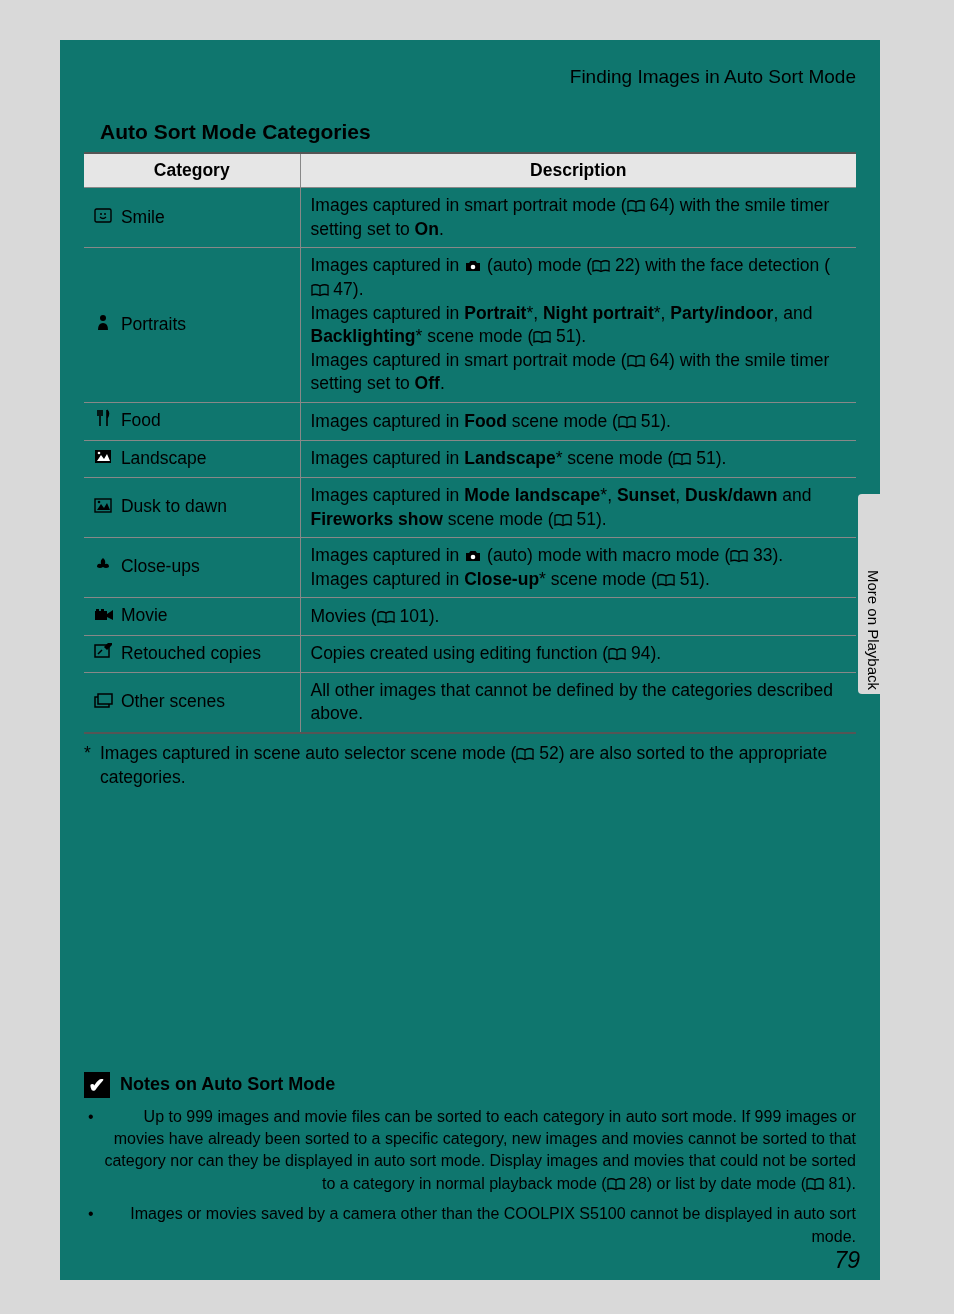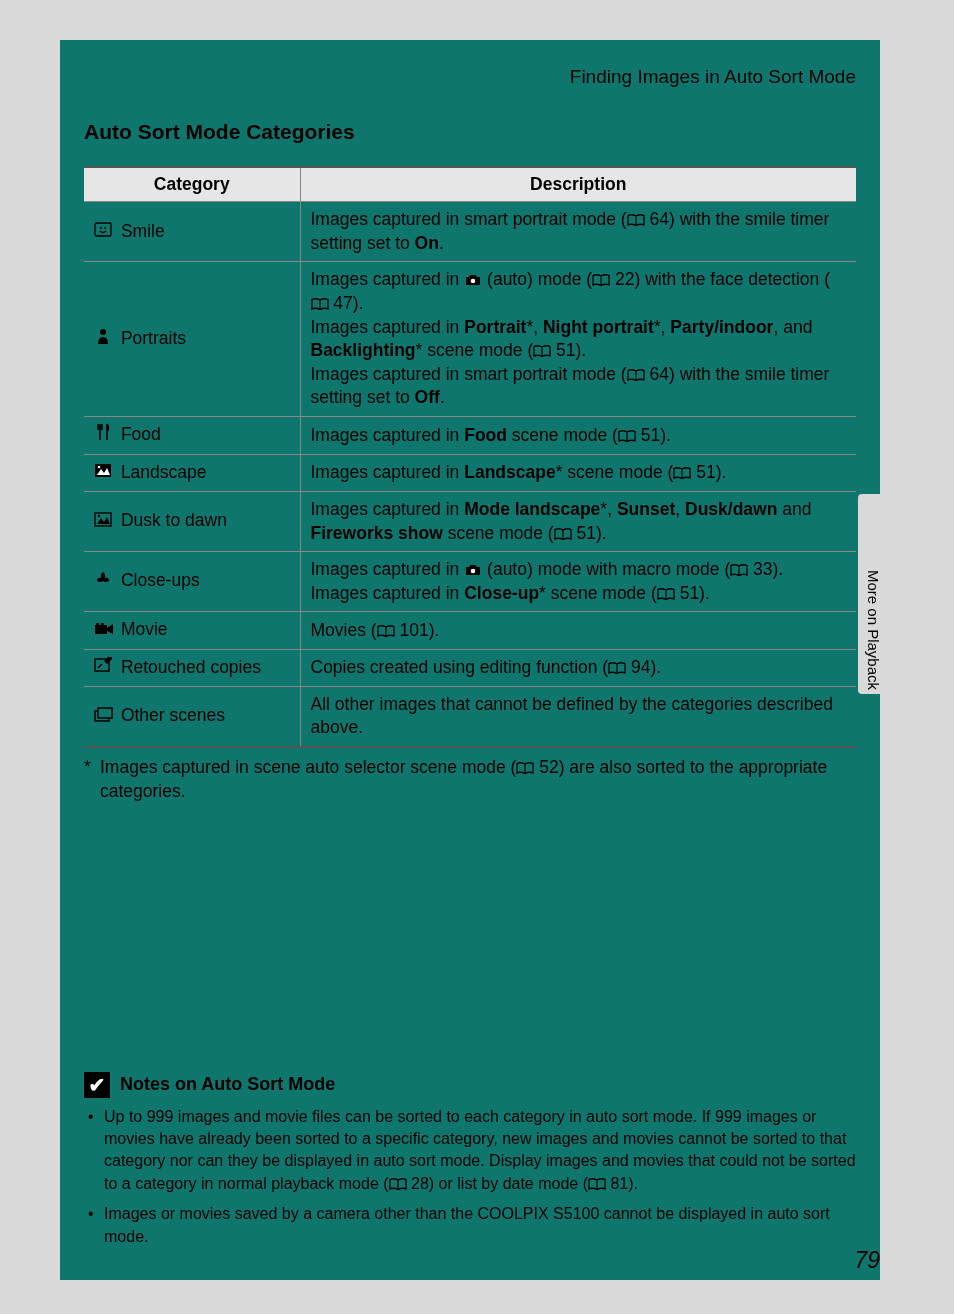--- a/index.html
+++ b/index.html
@@ -22,22 +22,22 @@
   }
   .header-title {
     text-align: right;
     font-size: 19px;
     padding-right: 24px;
     margin-bottom: 32px;
   }
   .section-heading {
     font-weight: bold;
     font-size: 21px;
-    padding-left: 24px;
-    margin-bottom: 22px;
+    padding-left: 40px;
+    margin-bottom: 8px;
   }
   table.cat {
     border-collapse: collapse;
     margin: 0 24px;
     width: calc(100% - 48px);
     font-size: 17.5px;
   }
   table.cat th {
     background: #e6e6e6;
     font-weight: bold;
@@ -101,20 +101,21 @@
     align-items: center;
     justify-content: center;
     color: #fff;
     font-weight: bold;
     font-size: 20px;
   }
   ul.notes {
     list-style: none;
     font-size: 16px;
     line-height: 1.4;
+    text-align: right;
   }
   ul.notes li {
     position: relative;
     padding-left: 20px;
     margin-bottom: 8px;
   }
   ul.notes li::before {
     content: "•";
     position: absolute;
     left: 4px;
@@ -131,21 +132,21 @@
   }
   .side-label {
     position: absolute;
     right: -2px;
     top: 530px;
     writing-mode: vertical-rl;
     font-size: 15px;
   }
   .page-num {
     position: absolute;
-    right: 0;
+    right: 20px;
     bottom: 6px;
     font-style: italic;
     font-size: 23px;
   }
   b { font-weight: bold; }
 </style>
 </head>
 <body>
 
 <div class="page">

